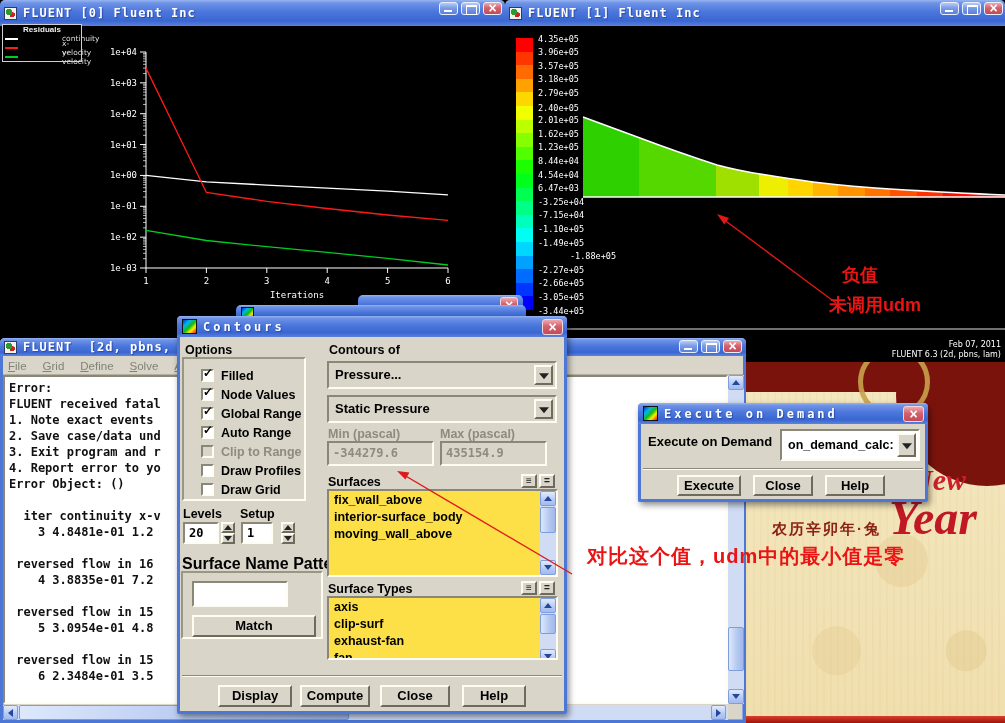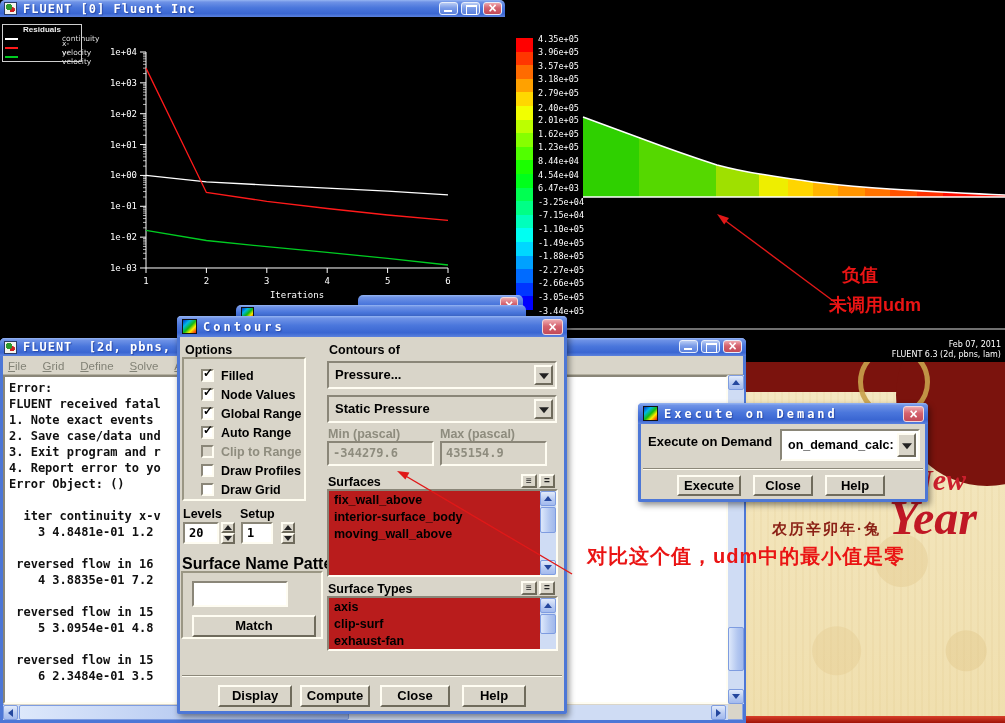--- a/index.html
+++ b/index.html
@@ -2,21 +2,21 @@
 <html><head>
 <meta charset="utf-8">
 <style>
   html,body{margin:0;padding:0;background:#444;}
   #screen{position:relative;width:1005px;height:723px;overflow:hidden;background:#000;
     font-family:"Liberation Sans",sans-serif;}
   #screen *{box-sizing:border-box;}
 
   
   .win{position:absolute;}
-  .titlebar{position:absolute;left:0;top:0;right:0;height:17px;
+  .titlebar{position:absolute;left:0;top:0;right:0;height:26px;
     background:linear-gradient(180deg,#96b5f2 0%,#6e92e6 12%,#4b77dc 45%,#3a66d2 80%,#5c82de 100%);
     border-radius:5px 5px 0 0;display:flex;align-items:center;}
   .ttext{color:#fff;font-family:"DejaVu Sans Mono",monospace;font-weight:bold;font-size:12px;
     letter-spacing:1px;margin-left:6px;white-space:pre;text-shadow:1px 1px 1px #2a4aa8;}
   .appicon{width:13px;height:13px;margin-left:4px;border:1px solid #2b3c66;flex:0 0 auto;
     background:radial-gradient(circle at 35% 35%, #2d9a2d 0 32%,transparent 33%),
                radial-gradient(circle at 66% 62%, #cc2222 0 26%,transparent 27%),#f4f4ee;}
   .wbtns{position:absolute;top:2px;height:13px;display:flex;gap:3px;}
   .wbtn{width:19px;height:13px;border-radius:3px;border:1px solid #e8eefb;position:relative;}
   .wbtn.bmin,.wbtn.bmax{background:linear-gradient(180deg,#b9ccf4,#7b9ce8 45%,#5a80dd);}
@@ -66,21 +66,21 @@
 
   .spinbox{position:absolute;background:#fff;border:2px solid;border-color:#8a8678 #fffdf2 #fffdf2 #8a8678;
     font-family:"DejaVu Sans Mono",monospace;font-weight:bold;font-size:12px;padding:2px 0 0 4px;}
   .spinarr{position:absolute;width:14px;height:22px;}
   .spinarr .sa{position:absolute;left:0;width:14px;height:11px;border:2px solid;
     border-color:#fffdf2 #6f6b5c #6f6b5c #fffdf2;background:#d9d5c9;display:flex;align-items:center;justify-content:center;}
 
   .minibtn{position:absolute;width:16px;height:14px;border:2px solid;border-color:#fffdf2 #6f6b5c #6f6b5c #fffdf2;
     background:#d9d5c9;font-size:10px;font-weight:bold;text-align:center;line-height:10px;color:#222;}
 
-  .list{position:absolute;background:#b91c1c;border:2px solid;border-color:#8a8678 #fffdf2 #fffdf2 #8a8678;overflow:hidden;}
+  .list{position:absolute;background:#fde047;border:2px solid;border-color:#8a8678 #fffdf2 #fffdf2 #8a8678;overflow:hidden;}
   .litem{font-weight:bold;font-size:12.5px;color:#000;line-height:17px;padding-left:5px;white-space:nowrap;}
 
   
   .sbv{position:absolute;background:#cfdcf4;}
   .sbtn{position:absolute;width:16px;height:15px;border:1px solid #7e9ce0;border-radius:2px;
     background:linear-gradient(180deg,#e2ebfb,#b6c9f1 60%,#a3baee);display:flex;align-items:center;justify-content:center;}
   .sthumb{position:absolute;width:16px;border:1px solid #7e9ce0;border-radius:2px;
     background:linear-gradient(90deg,#dde8fb,#b3c7f0 60%,#a0b8ec);}
   .arr-u{border-left:4px solid transparent;border-right:4px solid transparent;border-bottom:5px solid #24479e;width:0;height:0;}
   .arr-d{border-left:4px solid transparent;border-right:4px solid transparent;border-top:5px solid #24479e;width:0;height:0;}
@@ -264,20 +264,29 @@
           <span class="leglbl">x-velocity</span>
         </div>
         <div class="legrow">
           <span class="legline" style="background: rgb(0, 204, 34);"></span>
           <span class="leglbl">y-velocity</span>
         </div>
       </div>
   </div>
 
   <div class="win" id="win1" style="left:505px;top:0;width:500px;height:362px;background:#000;overflow:hidden;">
+    <div class="titlebar">
+      <span class="appicon"></span>
+      <span class="ttext">FLUENT [1] Fluent Inc</span>
+      <span class="wbtns" style="right:2px;">
+        <span class="wbtn bmin"></span>
+        <span class="wbtn bmax"></span>
+        <span class="wbtn bclose"></span>
+      </span>
+    </div>
     <div id="colorbar">
         <div class="cband" style="top: 0px; background: rgb(255, 0, 0);"></div>
         <div class="clabel" style="top: -4.5px;">4.35e+05</div>
         <div class="cband" style="top: 13.6px; background: rgb(255, 54, 0);"></div>
         <div class="clabel" style="top: 9.1px;">3.96e+05</div>
         <div class="cband" style="top: 27.2px; background: rgb(255, 107, 0);"></div>
         <div class="clabel" style="top: 22.7px;">3.57e+05</div>
         <div class="cband" style="top: 40.8px; background: rgb(255, 161, 0);"></div>
         <div class="clabel" style="top: 36.3px;">3.18e+05</div>
         <div class="cband" style="top: 54.4px; background: rgb(255, 215, 0);"></div>
@@ -298,21 +307,21 @@
         <div class="clabel" style="top: 145.1px;">6.47e+03</div>
         <div class="cband" style="top: 163.2px; background: rgb(0, 255, 134);"></div>
         <div class="clabel" style="top: 158.7px;">-3.25e+04</div>
         <div class="cband" style="top: 176.8px; background: rgb(0, 255, 188);"></div>
         <div class="clabel" style="top: 172.3px;">-7.15e+04</div>
         <div class="cband" style="top: 190.4px; background: rgb(0, 255, 242);"></div>
         <div class="clabel" style="top: 185.9px;">-1.10e+05</div>
         <div class="cband" style="top: 204px; background: rgb(0, 215, 255);"></div>
         <div class="clabel" style="top: 199.5px;">-1.49e+05</div>
         <div class="cband" style="top: 217.6px; background: rgb(0, 161, 255);"></div>
-        <div class="clabel" style="top: 213.1px;">-1.88e+05</div>
+        <div class="clabel" style="top: 213.1px; margin-left: 32px;">-1.88e+05</div>
         <div class="cband" style="top: 231.2px; background: rgb(0, 107, 255);"></div>
         <div class="clabel" style="top: 226.7px;">-2.27e+05</div>
         <div class="cband" style="top: 244.8px; background: rgb(0, 54, 255);"></div>
         <div class="clabel" style="top: 240.3px;">-2.66e+05</div>
         <div class="cband" style="top: 258.4px; background: rgb(0, 0, 255);"></div>
         <div class="clabel" style="top: 253.9px;">-3.05e+05</div>
         <div class="clabel" style="top: 267.5px;">-3.44e+05</div>
       </div>
     <svg width="500" height="362" viewBox="0 0 500 362" style="position:absolute;left:0;top:0;pointer-events:none;">
       <defs>
@@ -501,21 +510,21 @@
           <div class="sthumb" style="left:0;top:16px;height:26px;"></div>
           <div class="sbtn" style="left:0;top:69px;">
               <span class="arr-d"></span>
             </div>
         </div>
       </div>
 
       <div class="lbl" style="left:148px;top:245px;">Surface Types</div>
       <span class="minibtn" style="left:341px;top:244px;">≡</span>
       <span class="minibtn" style="left:359px;top:244px;">=</span>
-      <div class="list" id="typeListBox" style="left:147px;top:259px;width:231px;height:55px;">
+      <div class="list" id="typeListBox" style="left:147px;top:259px;width:231px;height:64px;">
         <div id="typeList" style="position:absolute;left:0;top:1px;right:16px;">
             <div class="litem">axis</div>
             <div class="litem">clip-surf</div>
             <div class="litem">exhaust-fan</div>
             <div class="litem">fan</div>
           </div>
         <div class="sbv" style="right:0;top:0;width:16px;height:66px;">
           <div class="sbtn" style="left:0;top:0;">
               <span class="arr-u"></span>
             </div>

